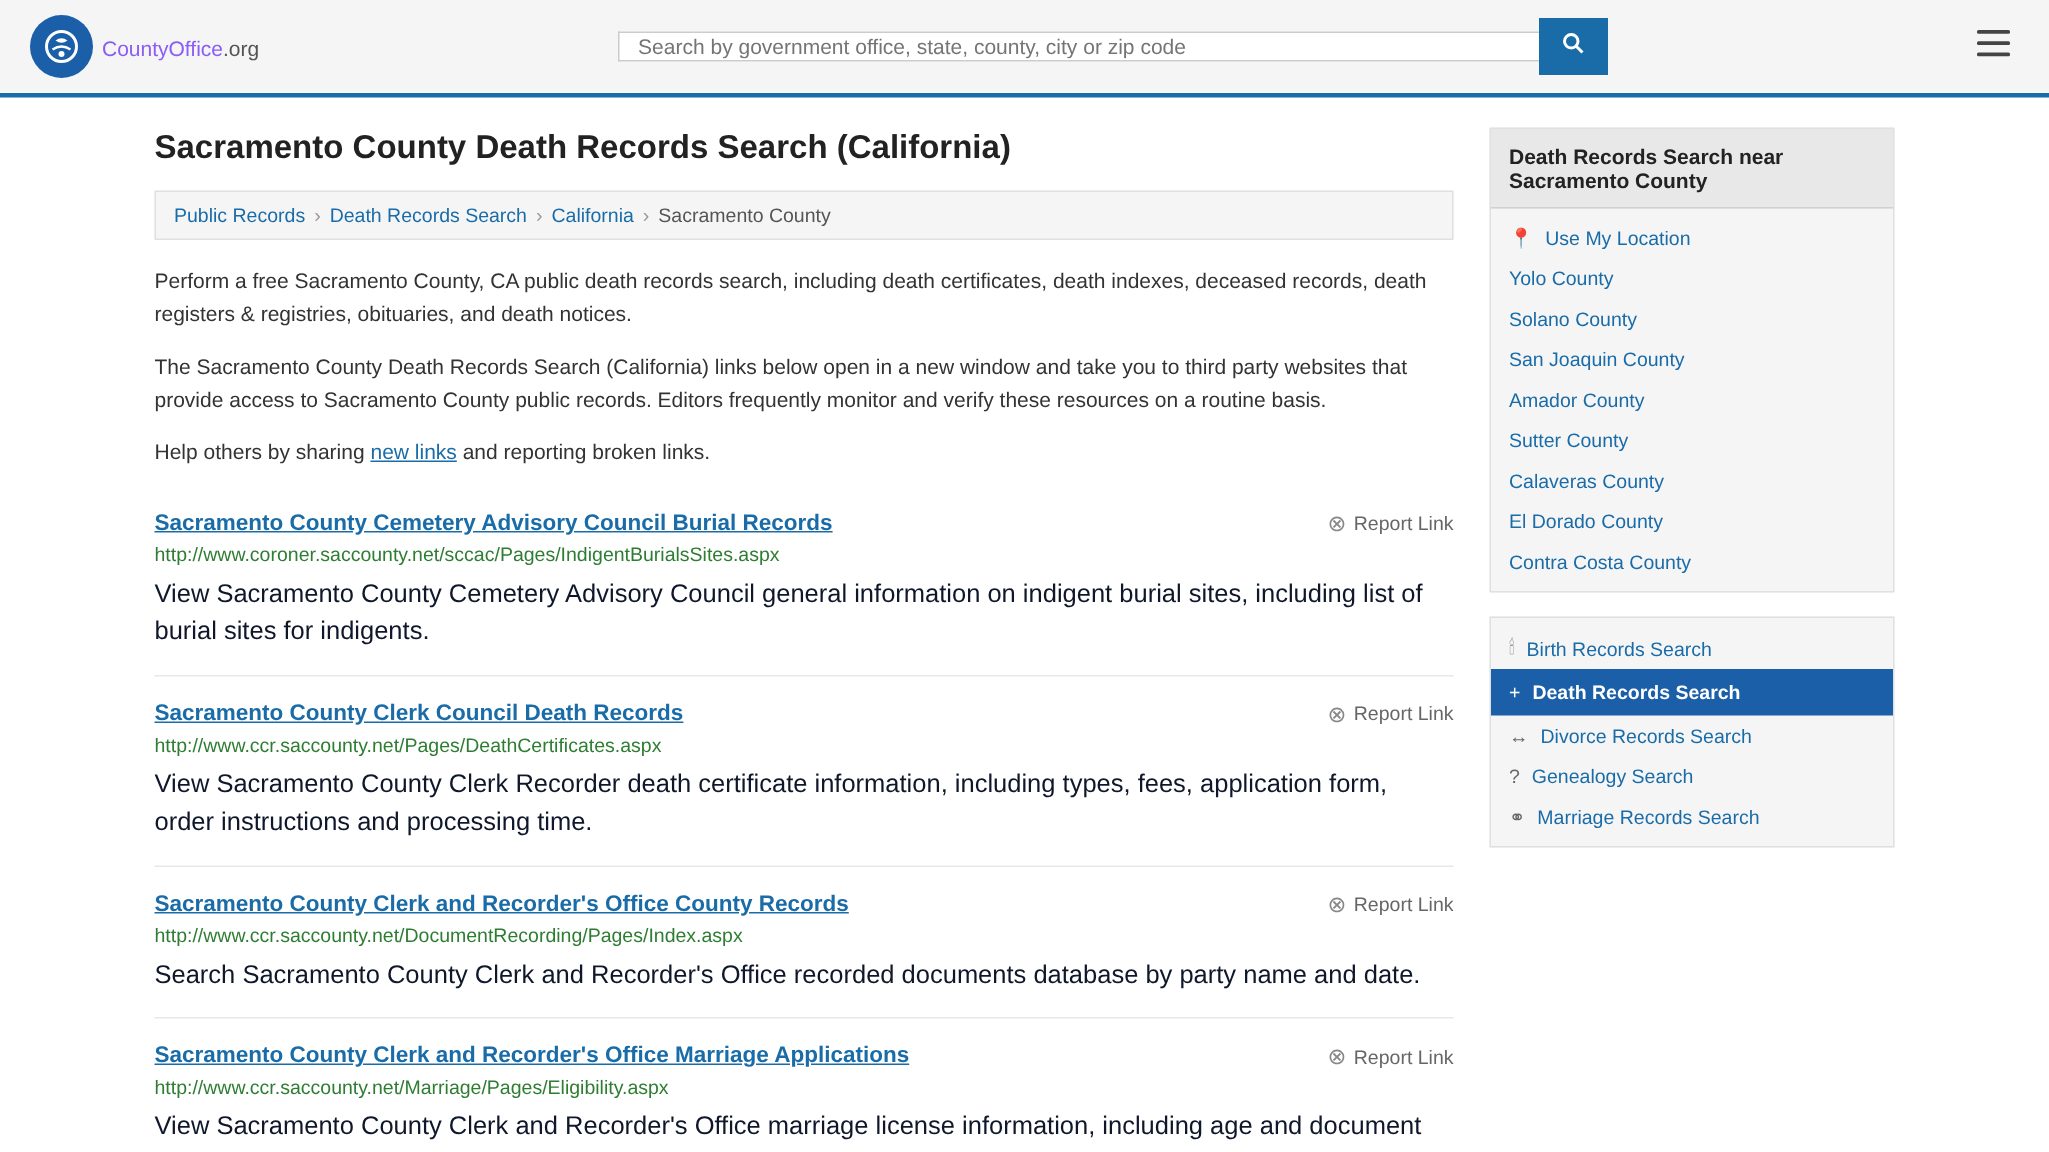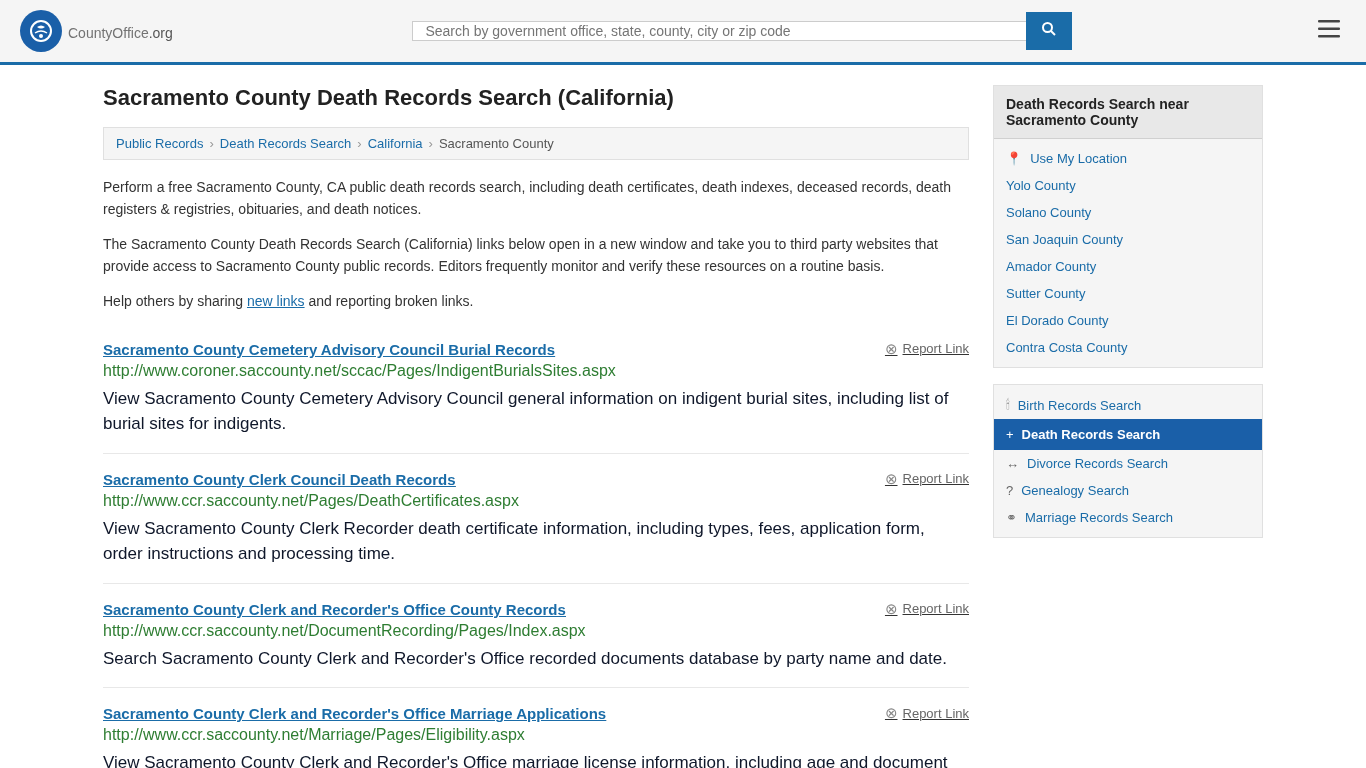--- a/index.html
+++ b/index.html
@@ -30,21 +30,21 @@
       color: white;
       font-size: 18px;
       font-weight: bold;
     }
     .logo-text {
       font-size: 20px;
       font-weight: bold;
       color: #1a5fa8;
     }
     .logo-text span {
-      color: #737373;
+      color: #8b5cf6;
       font-weight: normal;
       font-size: 14px;
     }
     .search-area {
       display: flex;
       align-items: center;
       gap: 0;
       flex: 1;
       max-width: 660px;
       margin: 0 20px;
@@ -133,23 +133,22 @@
     }
 
     
     .result-item {
       border-bottom: 1px solid #e8e8e8;
       padding: 16px 0;
     }
     .result-header {
       display: flex;
       justify-content: space-between;
-      align-items: flex-end;
+      align-items: flex-start;
       margin-bottom: 4px;
-      text-decoration: underline;
     }
     .result-title {
       font-size: 15px;
       font-weight: bold;
       color: #1a6ca8;
       text-decoration: underline;
       cursor: pointer;
     }
     .report-link {
       display: flex;
@@ -160,21 +159,21 @@
       cursor: pointer;
       white-space: nowrap;
       flex-shrink: 0;
     }
     .report-icon {
       font-size: 15px;
       color: #888;
     }
     .result-url {
       color: #2e7d32;
-      font-size: 16px;
+      font-size: 13px;
       margin-bottom: 6px;
     }
     .result-desc {
       font-size: 17px;
       color: #0f172a;
       line-height: 1.5;
     }
 
     
     .sidebar-section {
@@ -350,20 +349,23 @@
         <div class="sidebar-link-item">
           <a href="#">San Joaquin County</a>
         </div>
         <div class="sidebar-link-item">
           <a href="#">Amador County</a>
         </div>
         <div class="sidebar-link-item">
           <a href="#">Sutter County</a>
         </div>
         <div class="sidebar-link-item">
+          <a href="#">Calaveras County</a>
+        </div>
+        <div class="sidebar-link-item">
           <a href="#">El Dorado County</a>
         </div>
         <div class="sidebar-link-item">
           <a href="#">Contra Costa County</a>
         </div>
       </div>
     </div>
 
     <div class="sidebar-section">
       <div class="sidebar-links">

